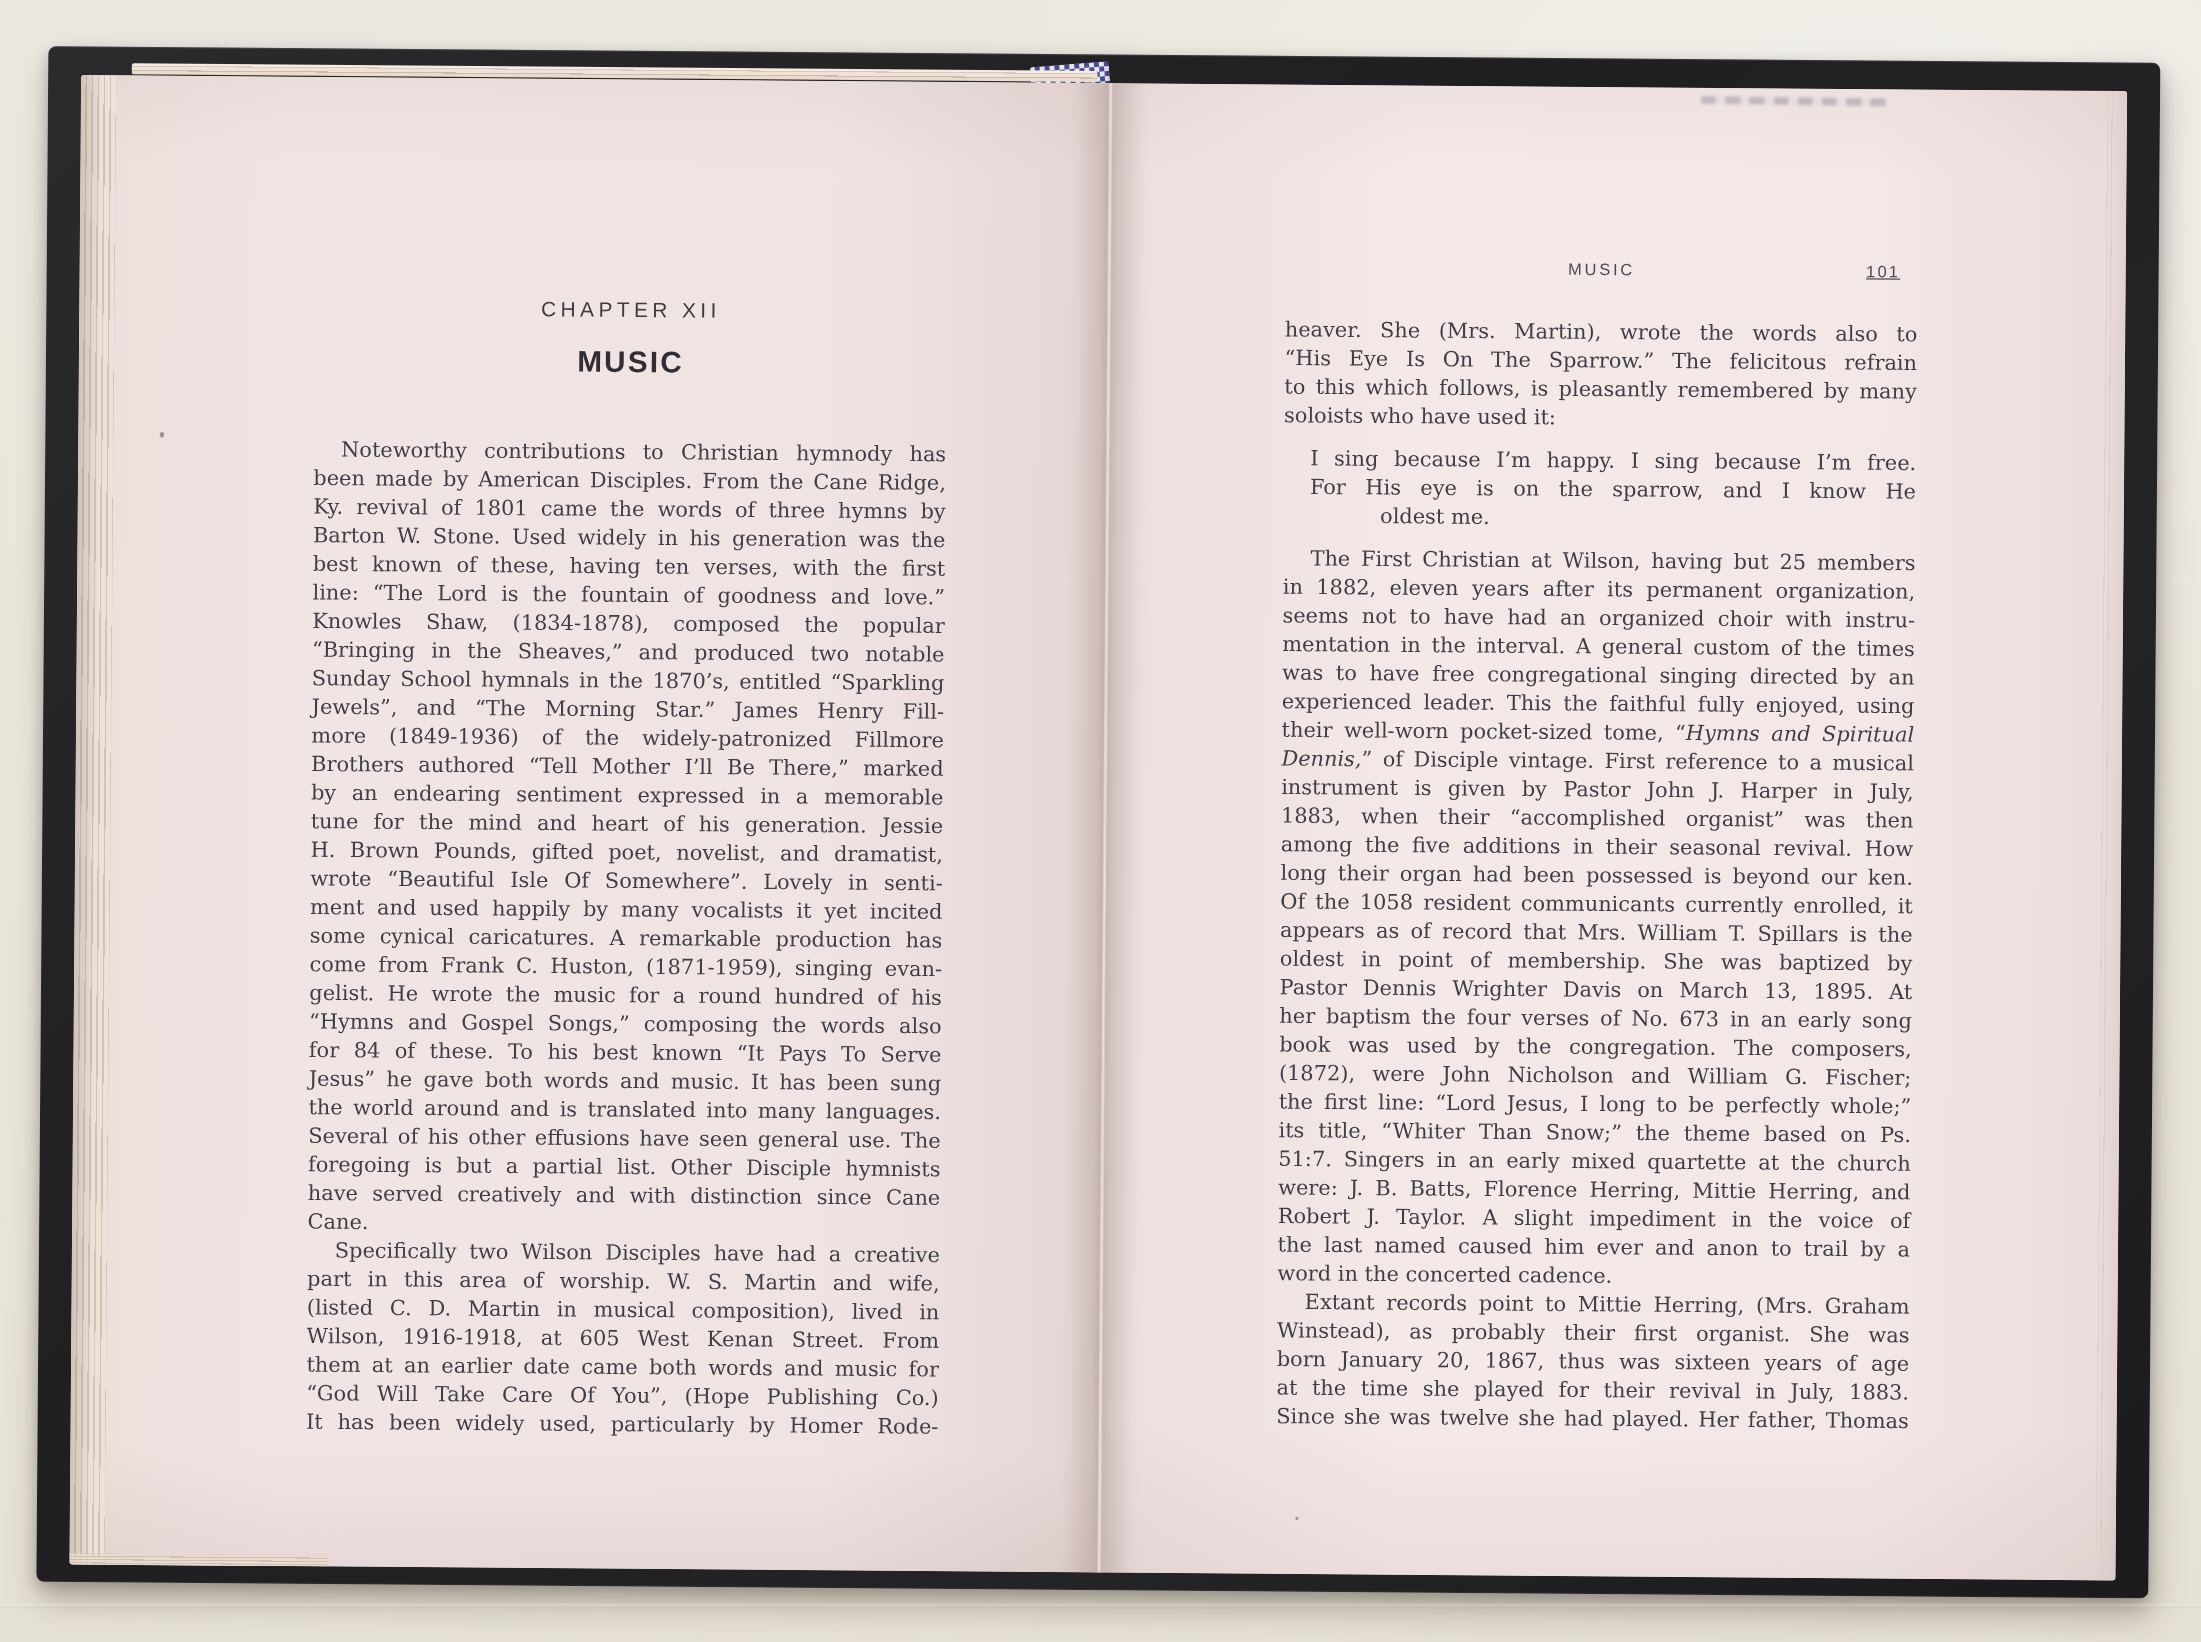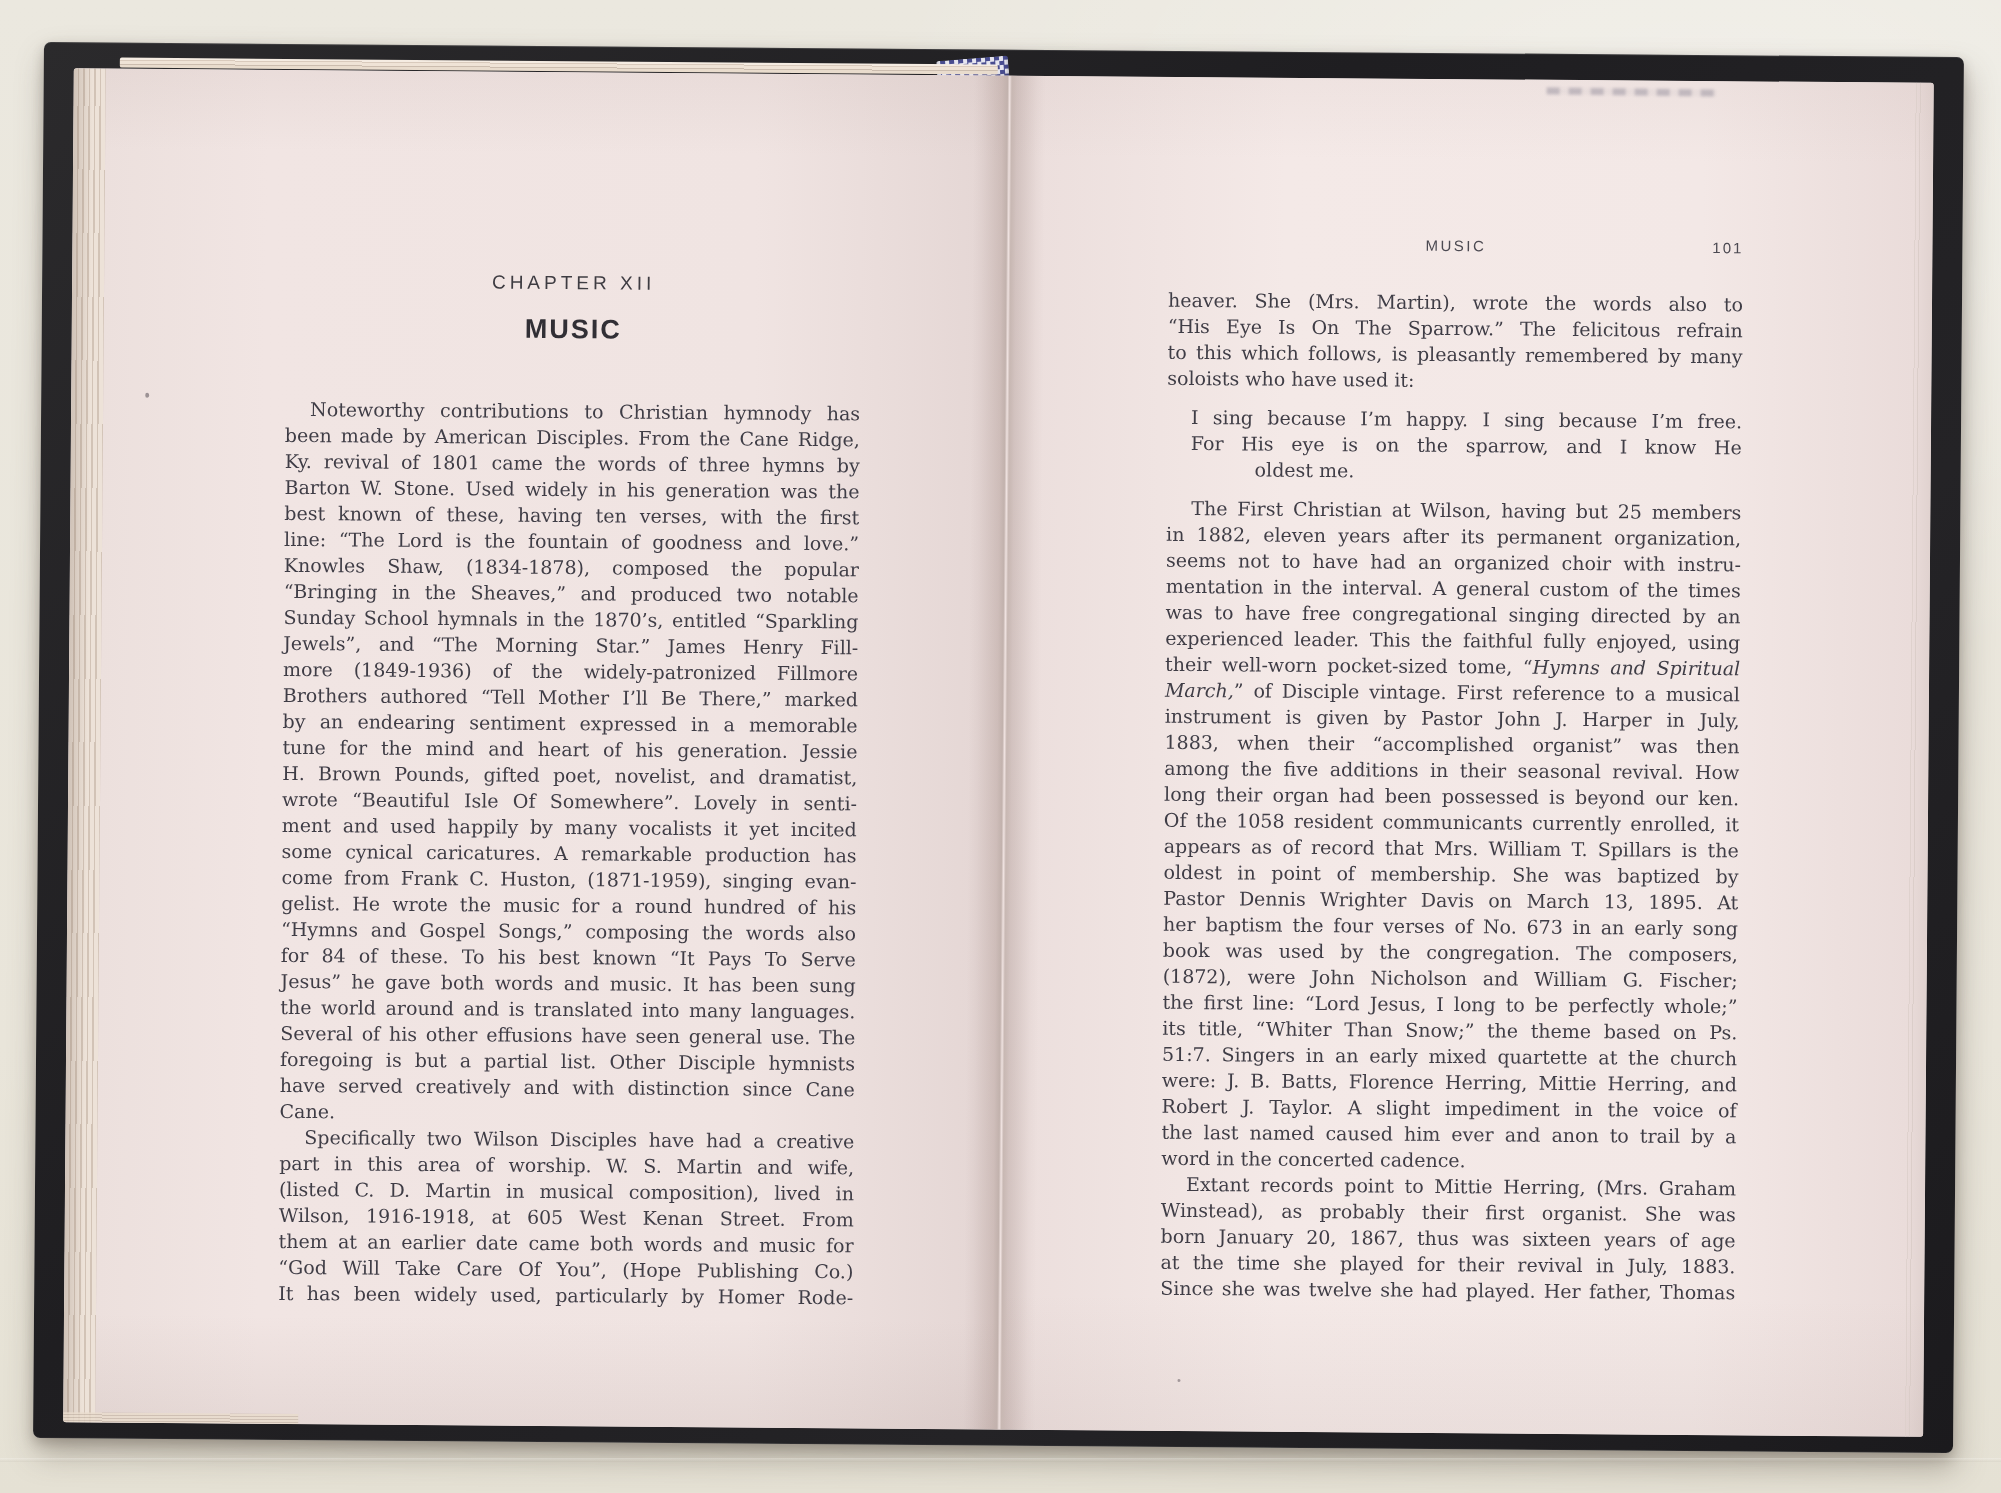--- a/index.html
+++ b/index.html
@@ -60,21 +60,21 @@
 
   .chapter{position:absolute;top:200px;width:100%;text-align:center;
     font-family:"Liberation Sans",sans-serif;font-size:19px;letter-spacing:4px;color:#3e3c42;}
   .title{position:absolute;top:242px;width:100%;text-align:center;
     font-family:"Liberation Sans",sans-serif;font-size:27px;font-weight:bold;letter-spacing:2px;color:#312f35;}
   .leftcol .body{position:absolute;top:326px;width:100%;}
 
   .runhead{position:absolute;top:158px;width:100%;height:20px;
     font-family:"Liberation Sans",sans-serif;font-size:15px;color:#4c4a52;}
   .runtitle{position:absolute;left:50%;transform:translateX(-50%);letter-spacing:2.5px;}
-  .pagenum{position:absolute;right:0;letter-spacing:2px;}
+  .pagenum{position:absolute;right:16px;letter-spacing:2px;text-decoration:underline;}
   .rightcol .body{position:absolute;top:210px;width:100%;}
 
   .body{font-size:19px;line-height:26px;}
   .line{text-align:justify;text-align-last:justify;}
   .line.fi{text-indent:25px;}
   .line.endline{text-align-last:left;}
   .block.verse{margin:13px 0 13px 24px;width:calc(100% - 24px);}
   .line.hang{margin-left:64px;}
   .it{font-style:italic;}
 </style>
@@ -160,21 +160,21 @@
               <div class="line endline hang"><span>oldest me.</span></div>
             </div>
             <div class="block">
               <div class="line fi"><span>The First Christian at Wilson, having but 25 members</span></div>
               <div class="line"><span>in 1882, eleven years after its permanent organization,</span></div>
               <div class="line"><span>seems not to have had an organized choir with instru-</span></div>
               <div class="line"><span>mentation in the interval.  A general custom of the times</span></div>
               <div class="line"><span>was to have free congregational singing directed by an</span></div>
               <div class="line"><span>experienced leader.  This the faithful fully enjoyed, using</span></div>
               <div class="line"><span>their well-worn pocket-sized tome, “</span><span class="it">Hymns and Spiritual</span></div>
-              <div class="line"><span class="it">March,</span><span>” of Disciple vintage.  First reference to a musical</span></div>
+              <div class="line"><span class="it">Dennis,</span><span>” of Disciple vintage.  First reference to a musical</span></div>
               <div class="line"><span>instrument is given by Pastor John J. Harper in July,</span></div>
               <div class="line"><span>1883, when their “accomplished organist” was then</span></div>
               <div class="line"><span>among the five additions in their seasonal revival.  How</span></div>
               <div class="line"><span>long their organ had been possessed is beyond our ken.</span></div>
               <div class="line"><span>Of the 1058 resident communicants currently enrolled, it</span></div>
               <div class="line"><span>appears as of record that Mrs. William T. Spillars is the</span></div>
               <div class="line"><span>oldest in point of membership.  She was baptized by</span></div>
               <div class="line"><span>Pastor Dennis Wrighter Davis on March 13, 1895.  At</span></div>
               <div class="line"><span>her baptism the four verses of No. 673 in an early song</span></div>
               <div class="line"><span>book was used by the congregation.  The composers,</span></div>

